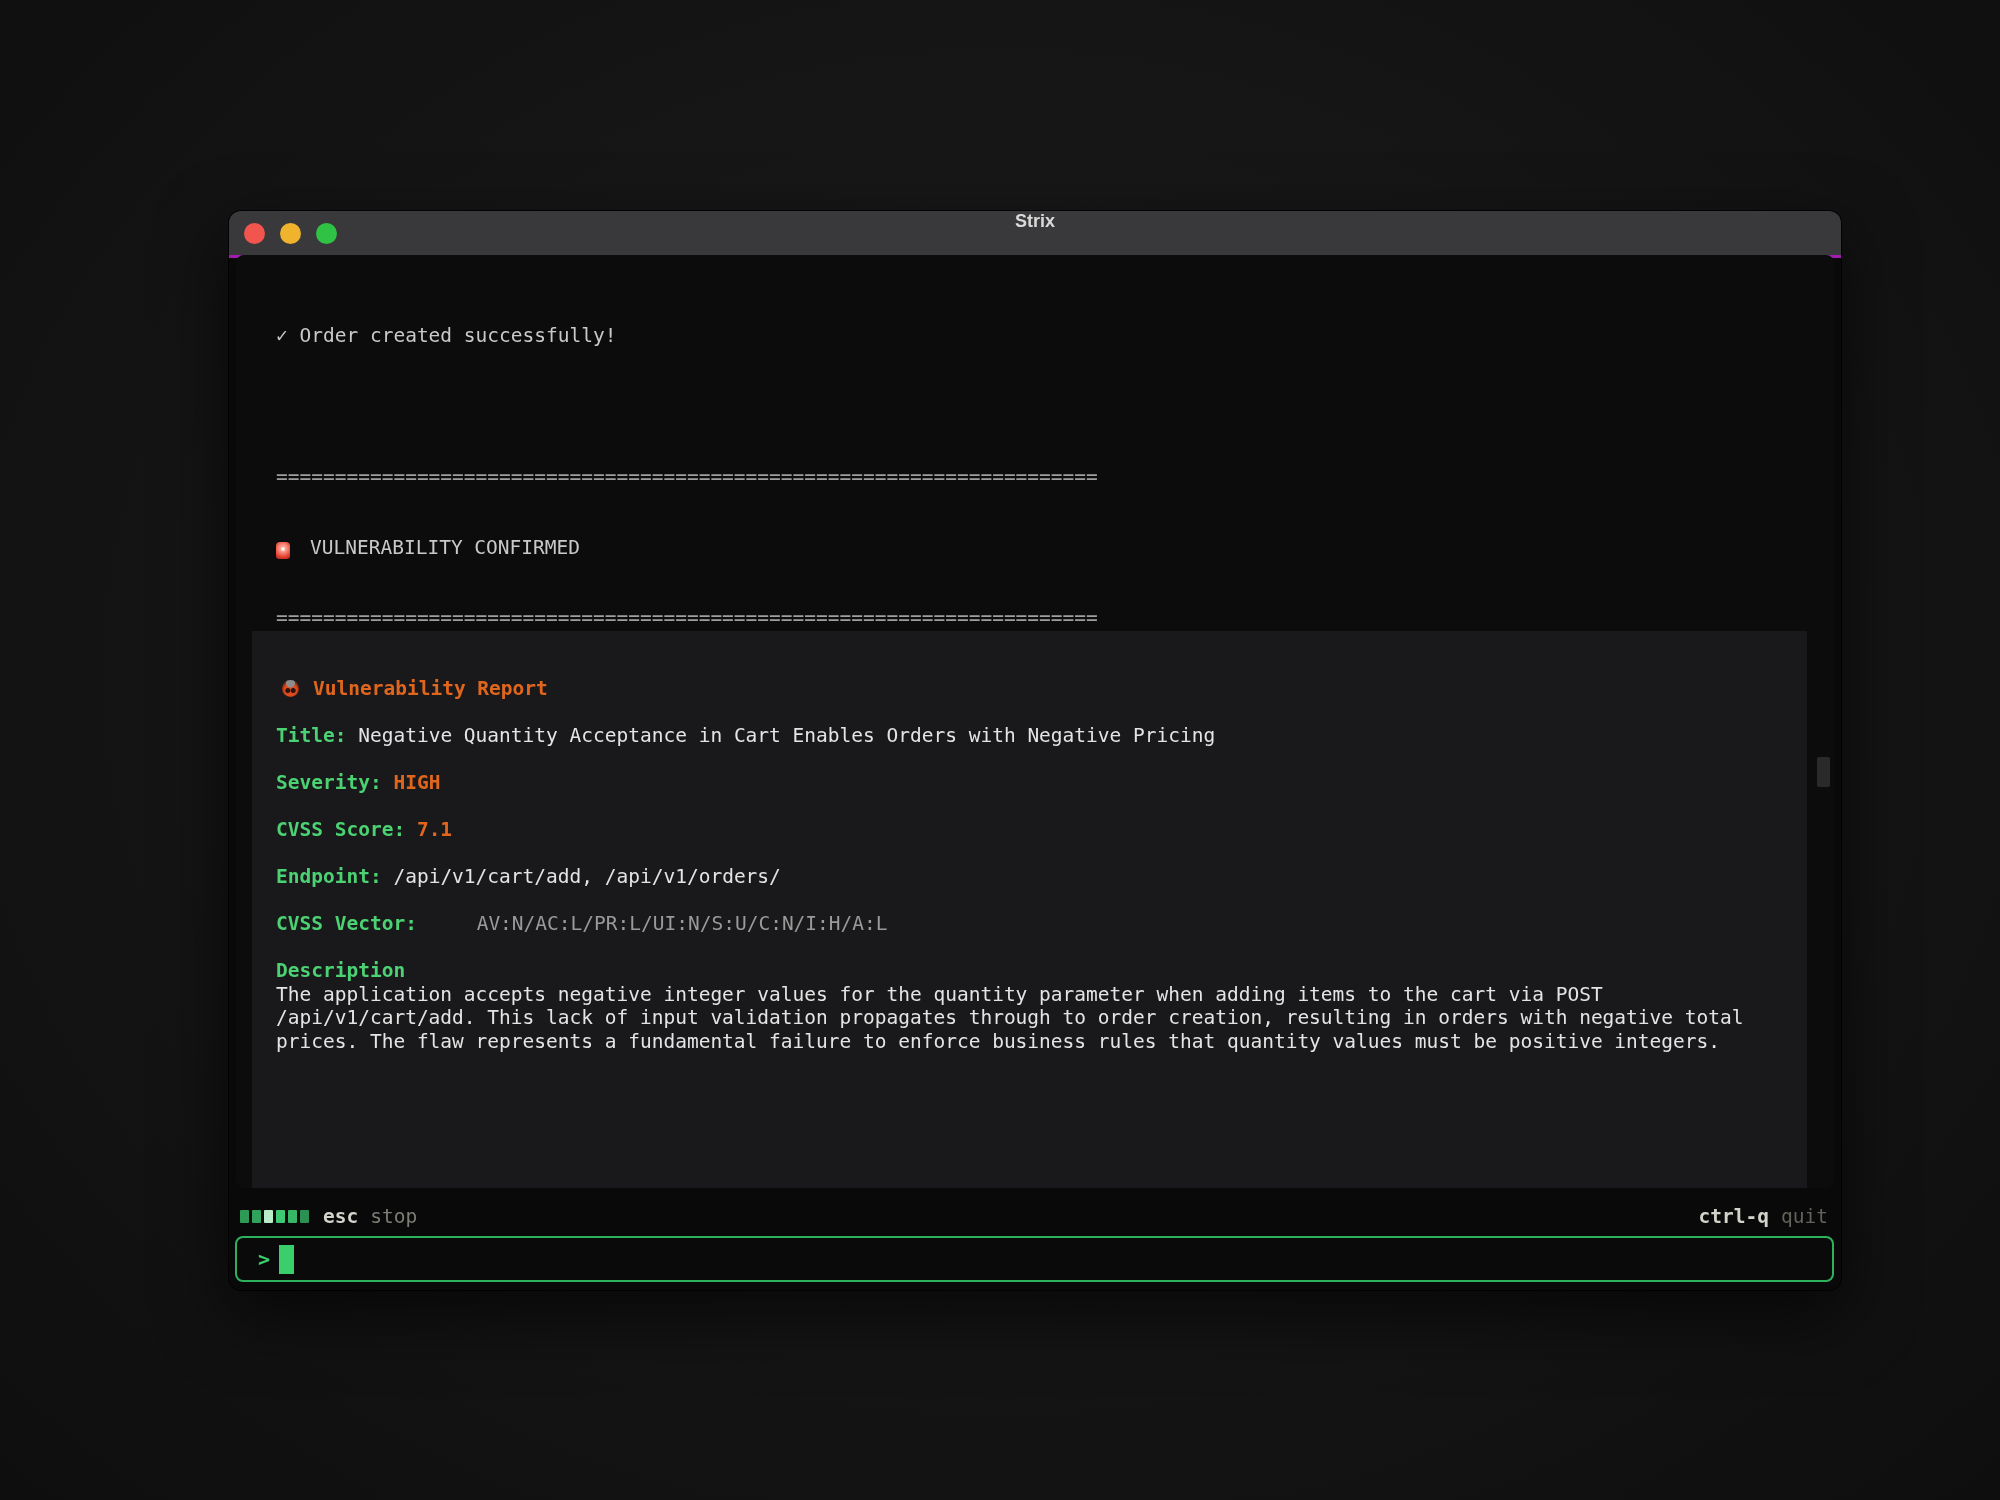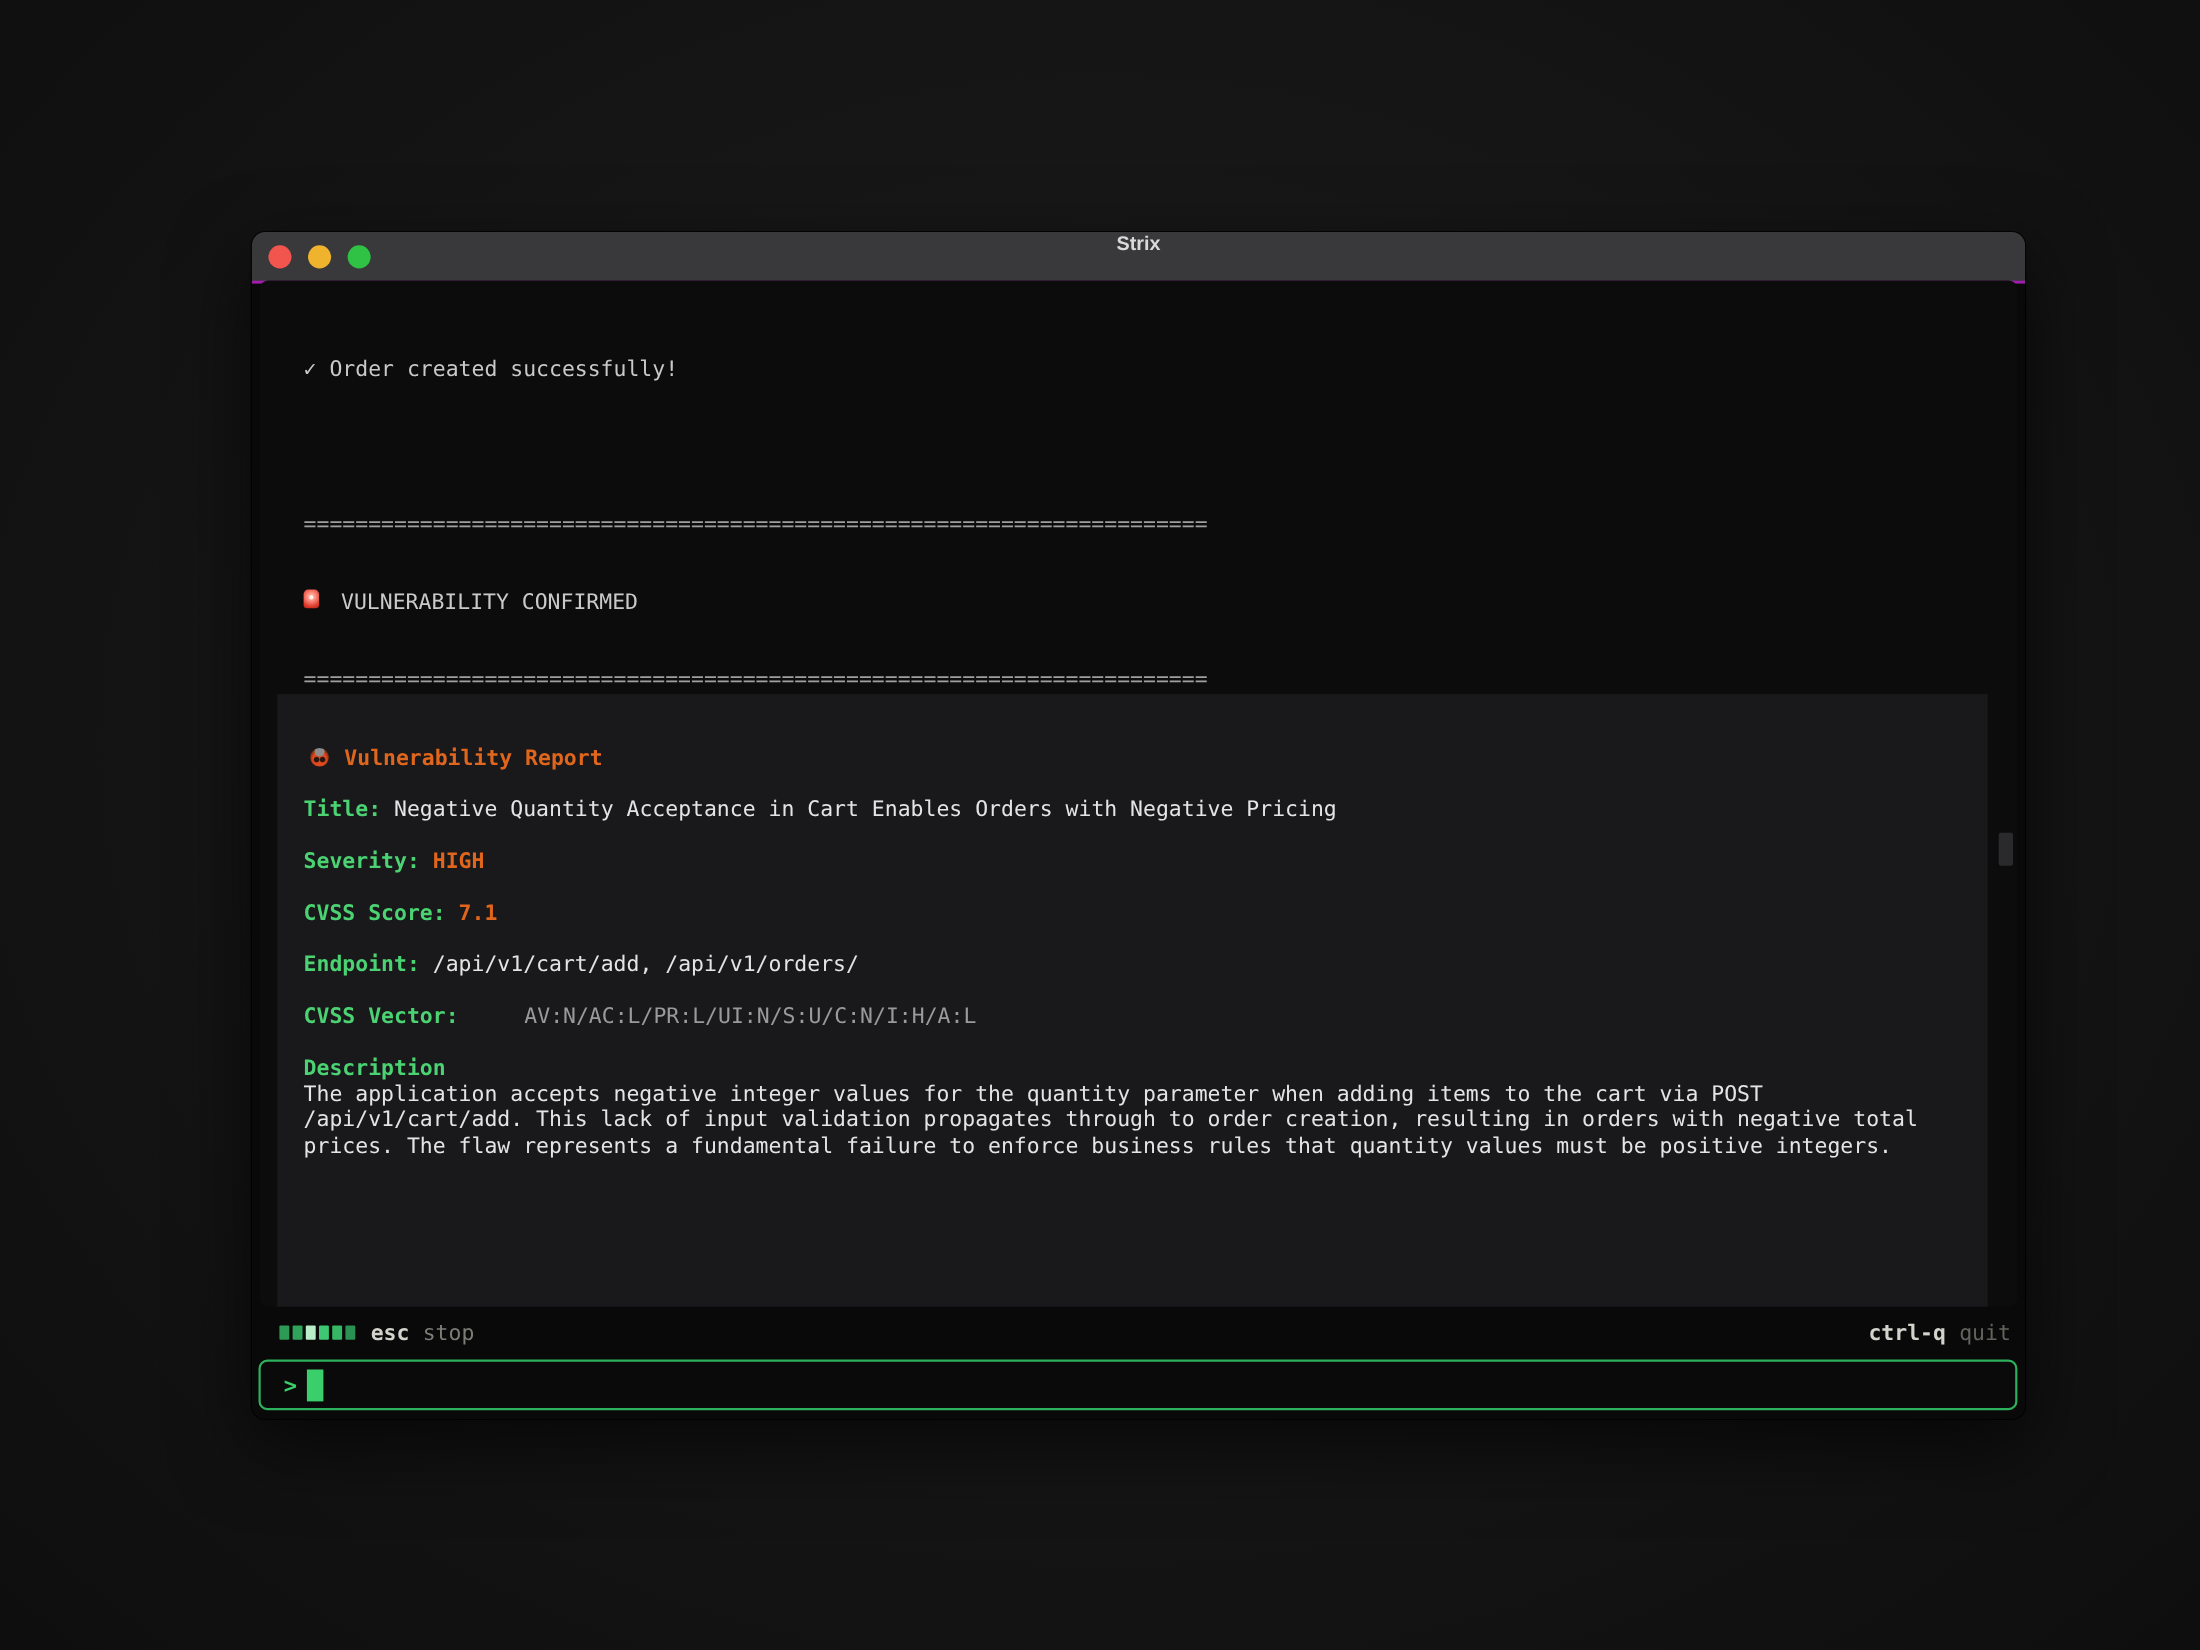--- a/index.html
+++ b/index.html
@@ -34,21 +34,21 @@
   }
   .term{
     padding:22px 0 0 40px;
     font-size:19.5px;line-height:23.5px;color:#c9c9c9;
     white-space:pre;
   }
   .line{height:23.5px;}
   .blank{height:23.5px;}
   .sep{color:#9f9f9f;}
   .indent{margin-left:24px;}
-  .vuln-line{display:flex;align-items:flex-start;}
+  .vuln-line{display:flex;align-items:flex-end;}
   .siren-icon{
     display:inline-block;width:14px;height:17px;margin-right:20px;
     border-radius:4px 4px 3px 3px;position:relative;
     background:radial-gradient(circle at 50% 38%, #ff9c8d 0 3px, #e03a2b 9px, #a92115 100%);
   }
   .siren-icon::after{
     content:"";position:absolute;left:5px;top:5px;width:4px;height:4px;border-radius:50%;
     background:#fff0ea;
   }
 
@@ -75,22 +75,22 @@
   .v-gray{color:#9a9a9a;margin-left:48px;}
   .desc-heading{color:#4bd273;font-weight:bold;}
   .para{white-space:pre-wrap;margin:0 0 23.5px 0;}
 
   .scroll-thumb{
     position:absolute;right:4px;top:502px;width:13px;height:30px;
     background:#2a2a2c;border-radius:2px;
   }
 
   .statusbar{
-    position:absolute;left:19px;right:7px;top:989px;height:28px;
-    display:flex;align-items:flex-start;justify-content:space-between;
+    position:absolute;left:5px;right:7px;top:989px;height:28px;
+    display:flex;align-items:flex-end;justify-content:space-between;
     font-size:19.5px;
   }
   .hint-group{display:flex;align-items:center;padding:0 6px;}
   .spinner{display:flex;gap:3px;margin-right:14px;}
   .spinner span{width:9px;height:13px;border-radius:1px;display:inline-block;background:#2d9a55;}
   .key{color:#d3d3cb;font-weight:bold;}
   .action{color:#7d7d76;margin-left:12px;}
   .action.dim{color:#63635d;}
 
   .inputbox{

